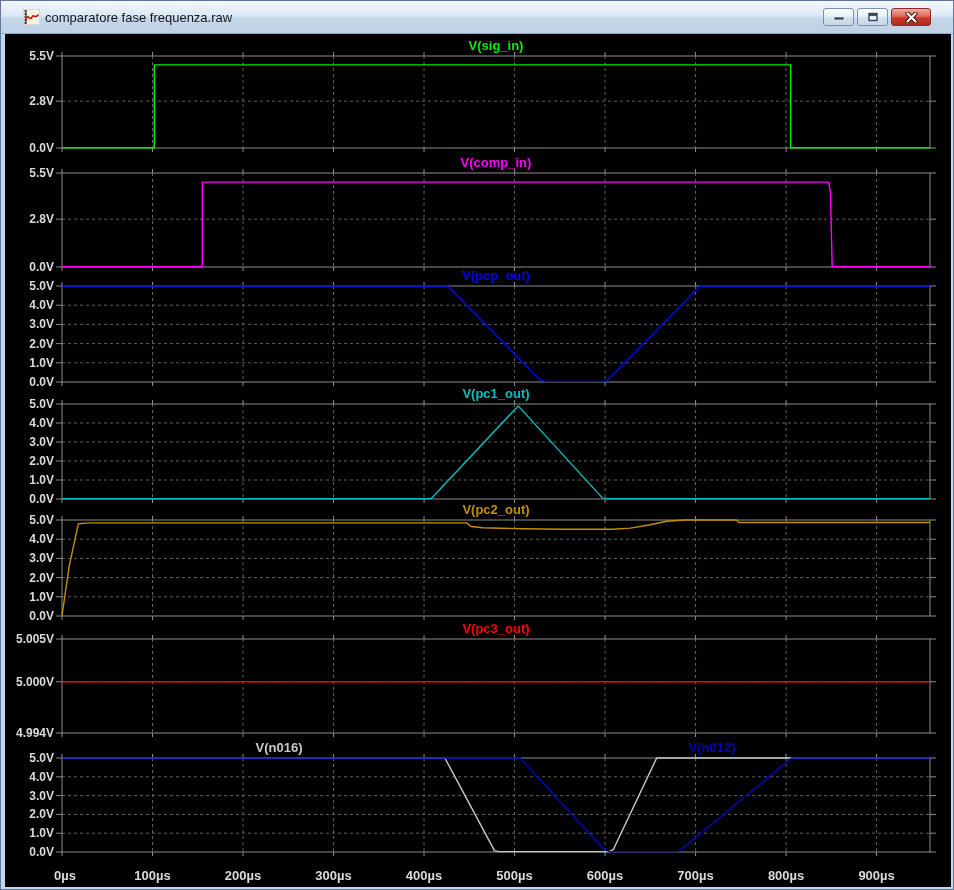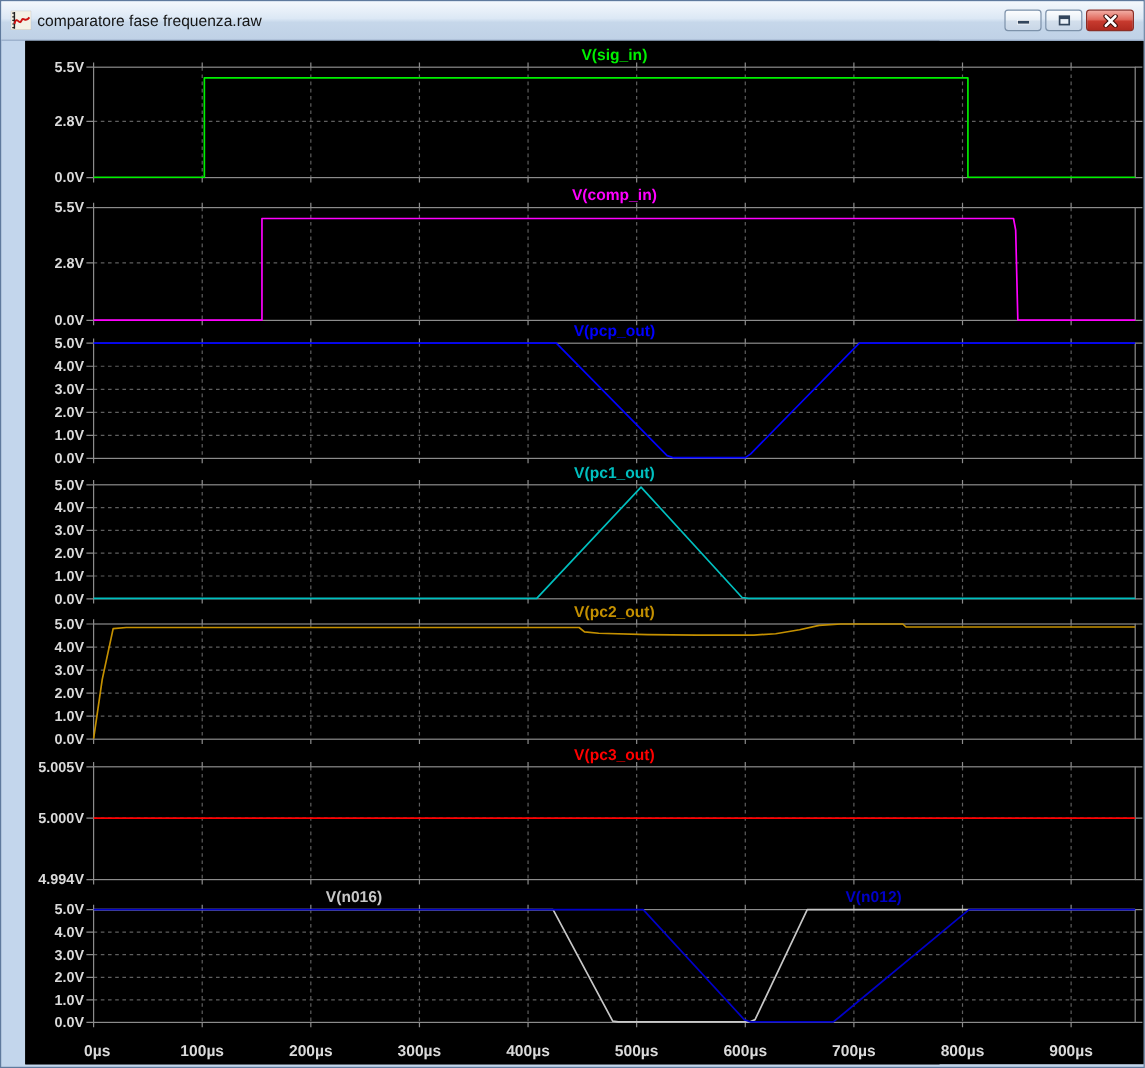--- a/index.html
+++ b/index.html
@@ -1,31 +1,31 @@
 <!DOCTYPE html>
 <html><head>
 <meta charset="utf-8">
 <style>
   html,body{margin:0;padding:0;background:#7a7a7a;}
   .window{width:954px;height:890px;position:relative;background:#c3d6ec;
           font-family:"Liberation Sans",sans-serif;overflow:hidden;
           border:1px solid #5f7a9d;box-sizing:border-box;}
-  .titlebar{height:32px;display:flex;align-items:center;padding:0 6px;
+  .titlebar{height:32px;display:flex;align-items:center;padding:0 20px;
             background:linear-gradient(#f4f8fc,#dce8f5 45%,#c6d7ea 55%,#bfd1e6);
             border-bottom:1px solid #96abc6;}
   .app-icon{width:17px;height:16px;margin:0 5px 0 2px;flex:0 0 auto;}
   .title-text{font-size:13px;color:#151515;flex:1 1 auto;white-space:nowrap;}
   .winbtns{display:flex;align-items:center;margin-right:2px;}
   .wb{width:31px;height:18px;margin-left:3px;padding:0;cursor:default;
       border:1px solid #7d92aa;border-radius:3px;
       background:linear-gradient(#fcfdfe,#e9f0f7 45%,#d3dfec 55%,#c9d7e7);
       display:flex;align-items:center;justify-content:center;}
   .wb.close{width:40px;border-color:#8d2d25;
       background:linear-gradient(#f2aca3,#e0685c 45%,#c73a2e 55%,#b02a20);}
-  .client{position:absolute;left:20px;top:33px;width:762px;height:853px;background:#000;}
+  .client{position:absolute;left:4px;top:33px;width:762px;height:853px;background:#000;}
   svg text{user-select:none;}
   .ttl{font:bold 13px "Liberation Sans",sans-serif;}
   .axlbl{font:bold 12px "Liberation Sans",sans-serif;}
   .xlbl{font:bold 13px "Liberation Sans",sans-serif;}
 </style>
 </head>
 <body>
 
 <div class="window">
   <div class="titlebar">

